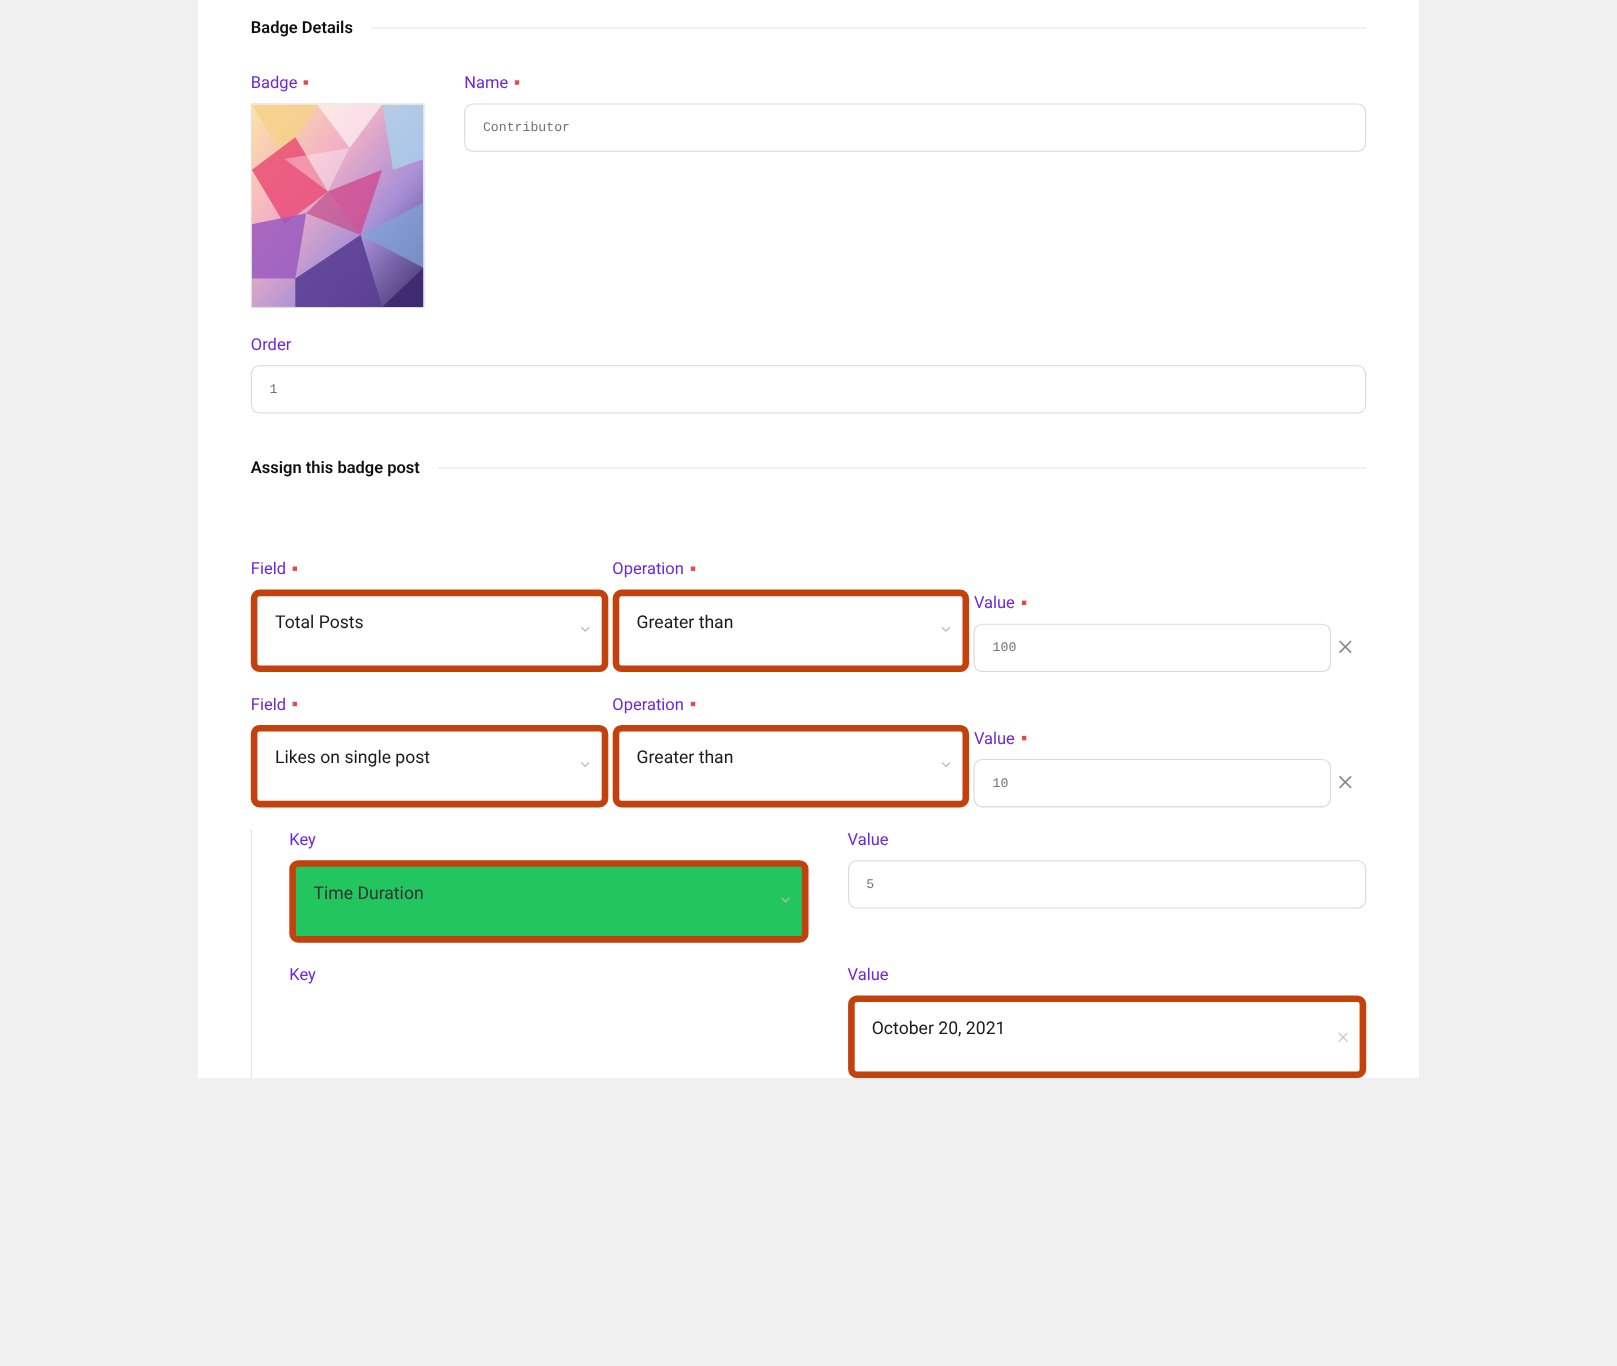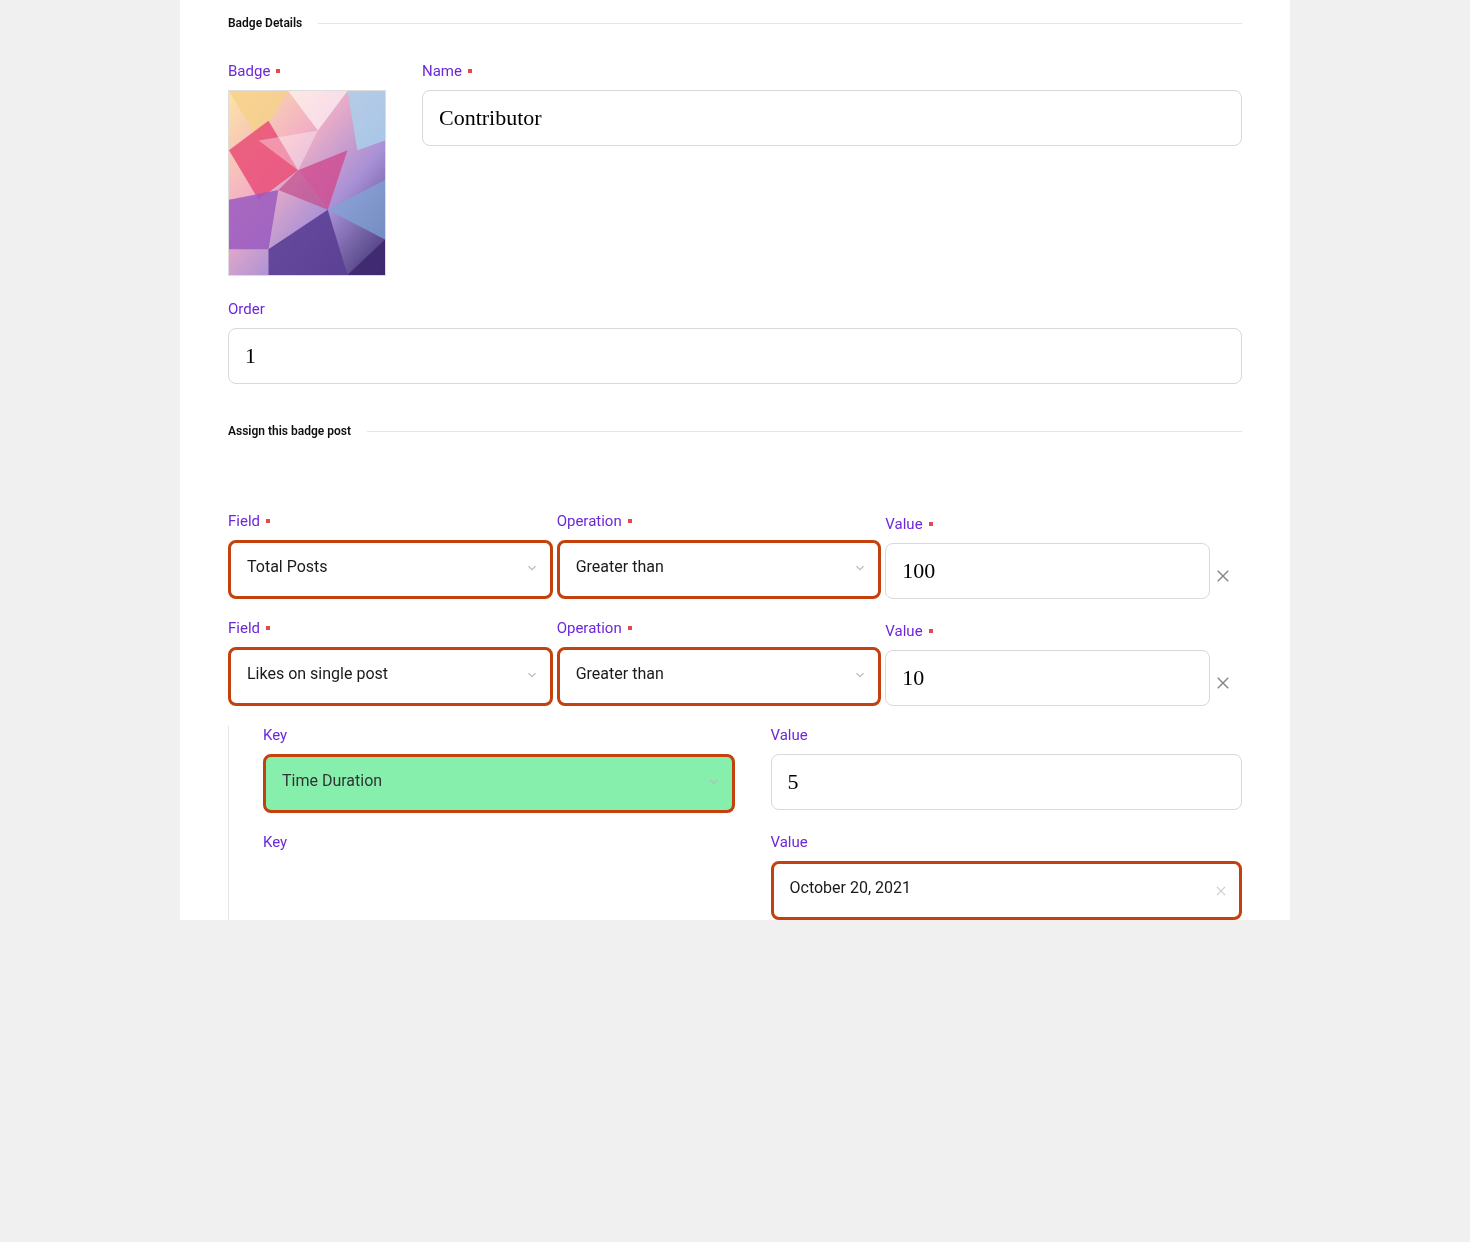--- a/index.html
+++ b/index.html
@@ -20,21 +20,21 @@
       max-width: 1110px;
       margin: 0 auto;
     }
     .section-header {
       display: flex;
       align-items: center;
       gap: 16px;
       margin-bottom: 32px;
     }
     .section-title {
-      font-size: 12px;
+      font-size: 15px;
       font-weight: 600;
       color: #0f0f0f;
       white-space: nowrap;
     }
     .section-hr {
       flex: 1;
       height: 1px;
       background: #e5e5e5;
       border: none;
     }
@@ -72,23 +72,23 @@
     .badge-image svg {
       width: 100%;
       height: 100%;
       display: block;
     }
     .input, .textarea, .select {
       width: 100%;
       border: 1px solid #d9d9d9;
       border-radius: 8px;
       padding: 14px 16px;
-      font-size: 22px;
-      color: #000000;
-      font-family: Liberation Serif, serif;
+      font-size: 12px;
+      color: #737373;
+      font-family: Liberation Mono, monospace;
       background: #fff;
     }
     .textarea {
       min-height: 76px;
       resize: vertical;
     }
     .field-group {
       margin-bottom: 22px;
     }
     .order-group {
@@ -105,31 +105,31 @@
     }
     .rule-row .close-col {
       flex: 0 0 28px;
       margin-bottom: 14px;
     }
     .select-wrap {
       position: relative;
     }
     .select-val {
       width: 100%;
-      border: 3px solid #c2410c;
+      border: 6px solid #c2410c;
       border-radius: 8px;
-      padding: 14px 40px 20px 16px;
+      padding: 14px 40px 30px 16px;
       font-size: 16px;
       color: #1a1a1a;
       background: #fff;
       cursor: pointer;
       user-select: none;
     }
     .select-disabled {
-      background: #86efac;
+      background: #22c55e;
       color: #333;
     }
     .select-chevron {
       position: absolute;
       right: 14px;
       top: 50%;
       transform: translateY(-50%);
       pointer-events: none;
       color: #bbb;
     }

